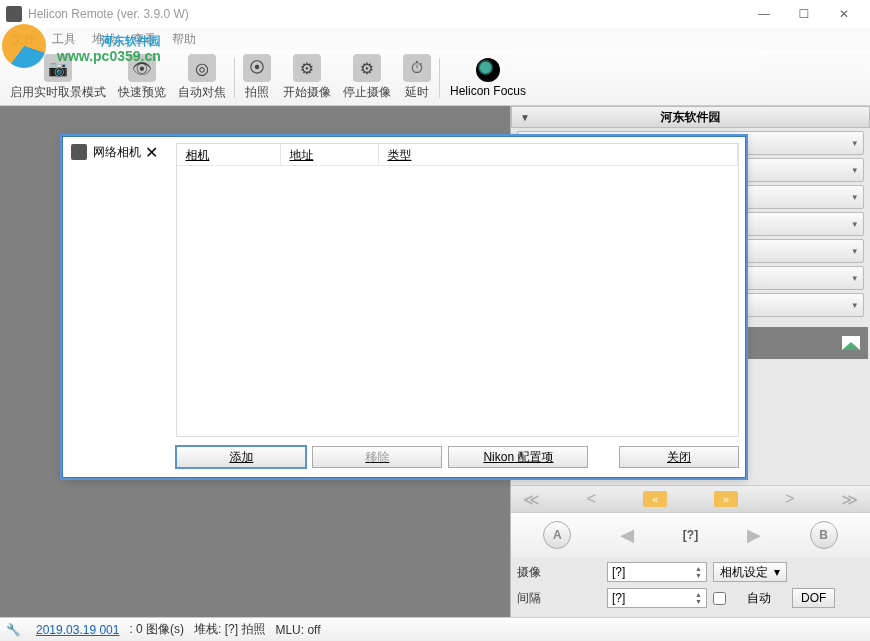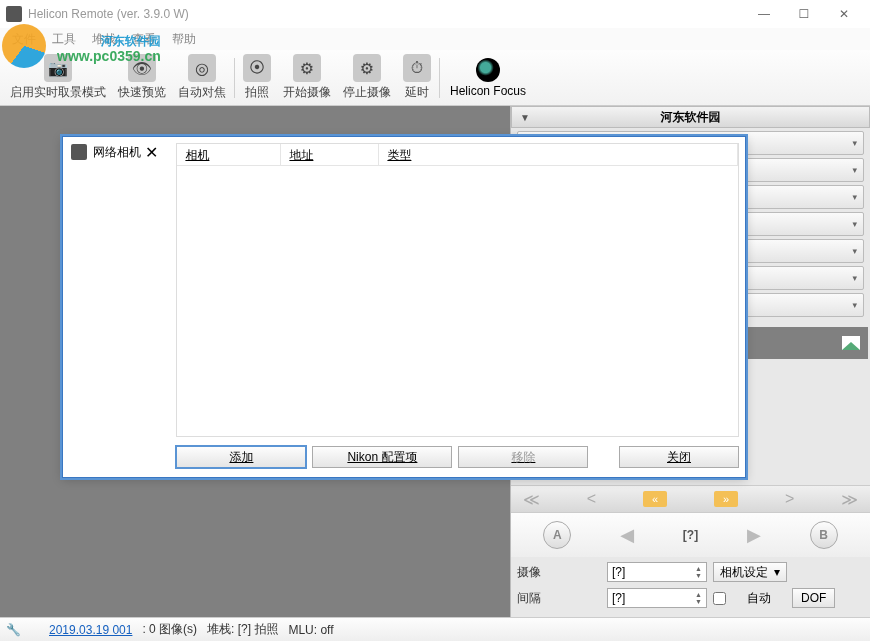--- a/index.html
+++ b/index.html
@@ -52,21 +52,21 @@
 .form-row { display: flex; align-items: center; margin-bottom: 4px; height: 22px; }
 .form-label { width: 90px; color: #333; }
 .form-spin { flex: 0 0 100px; height: 20px; border: 1px solid #aaa; background: #fff; display: flex; align-items: center; padding: 0 4px; margin-right: 6px; justify-content: space-between; }
 .spin-arrows { display: flex; flex-direction: column; font-size: 7px; line-height: 7px; color: #666; }
 .form-extra { display: flex; align-items: center; gap: 21px; }
 .form-dd { height: 20px; border: 1px solid #aaa; background: linear-gradient(#fdfdfd,#e9e9e9); padding: 0 6px; display: flex; align-items: center; gap: 6px; }
 .btn-small { height: 20px; border: 1px solid #aaa; background: linear-gradient(#fdfdfd,#e5e5e5); padding: 0 8px; display: flex; align-items: center; }
 
 
 .statusbar { height: 24px; background: linear-gradient(to bottom, #fdfdfd, #eee); border-top: 1px solid #ccc; display: flex; align-items: center; padding: 0 6px; gap: 10px; }
-.status-link { color: #1560c0; text-decoration: underline; cursor: pointer; margin-left: 13px; }
+.status-link { color: #1560c0; text-decoration: underline; cursor: pointer; }
 .status-seg { color: #333; }
 .wrench { width: 14px; height: 14px; display: inline-block; color: #888; margin-right: 6px; }
 
 
 .dialog { position: absolute; left: 62px; top: 136px; width: 684px; height: 342px; background: #fff; border: 1px solid #3a77c2; box-shadow: 0 2px 10px rgba(0,0,0,0.2); display: flex; flex-direction: row; outline: 2px solid #5a94d4; }
 .dialog-title { height: 30px; display: flex; align-items: center; padding: 0 8px; }
 .dialog-title .dlg-icon { width: 16px; height: 16px; background: #555; border-radius: 2px; margin-right: 6px; }
 .dialog-title .dlg-text { flex: 1; font-weight: normal; }
 .dialog-title .dlg-close { font-size: 16px; cursor: pointer; padding: 0 4px; }
 
@@ -250,22 +250,22 @@
   <div class="dialog-body">
     <div class="dlg-table">
       <div class="dlg-th-row">
         <div class="dlg-th c1">相机</div>
         <div class="dlg-th c2">地址</div>
         <div class="dlg-th c3">类型</div>
       </div>
     </div>
     <div class="dlg-buttons">
       <div class="dlg-btn primary w1">添加</div>
+      <div class="dlg-btn disabled w1">移除</div>
       <div class="dlg-btn w2">Nikon 配置项</div>
-      <div class="dlg-btn disabled w1">移除</div>
       <div class="dlg-spacer"></div>
       <div class="dlg-btn w3">关闭</div>
     </div>
   </div>
 </div>
 
 <div class="watermark">
   <div class="wm-logo"></div>
   <div class="wm-text">
     <span>河东软件园</span>

